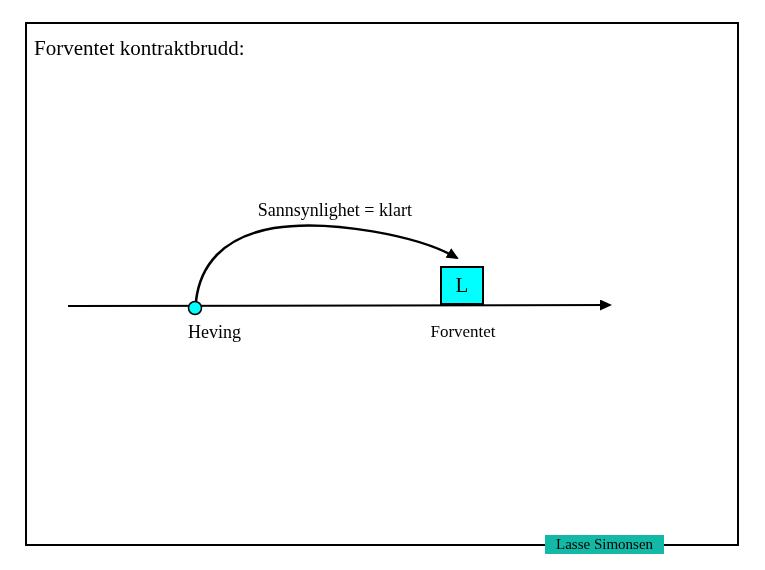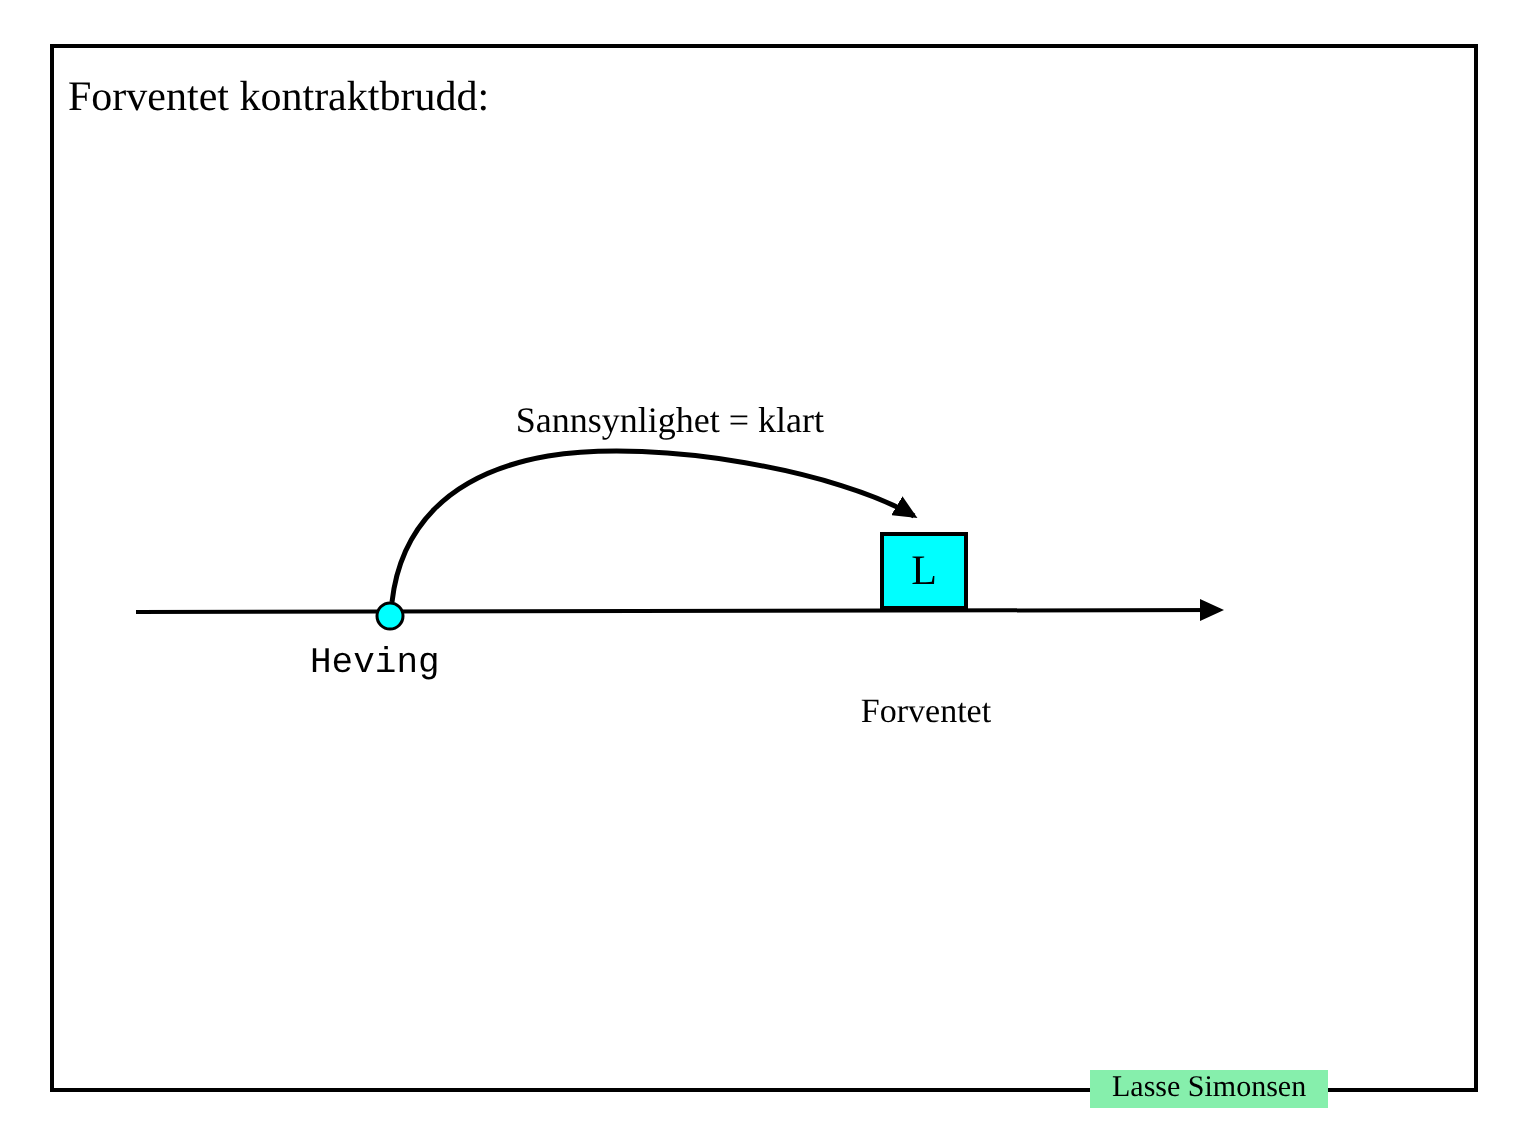--- a/index.html
+++ b/index.html
@@ -52,42 +52,40 @@
     display: flex;
     align-items: center;
     justify-content: center;
     font-size: 21px;
   }
 
   .label-heving {
     position: absolute;
     left: 155px; top: 322px;
     width: 86px;
-    text-align: left;
+    text-align: right;
     font-size: 18px;
-    font-family: Liberation Mono, monospace;
   }
 
   .label-forventet {
     position: absolute;
     left: 352px; top: 321px;
     width: 222px;
     text-align: center;
     font-size: 17px;
     line-height: 22px;
-    margin-top: 24px;
   }
 
   .footer-credit {
     position: absolute;
     left: 545px; top: 535px;
     height: 19px;
     line-height: 19px;
     padding: 0 11px;
-    background: #86efac;
+    background: #14b8a6;
     font-size: 15px;
     white-space: nowrap;
   }
 </style>
 </head>
 <body>
 
 <div class="stage">
 
   <div class="slide-border"></div>

